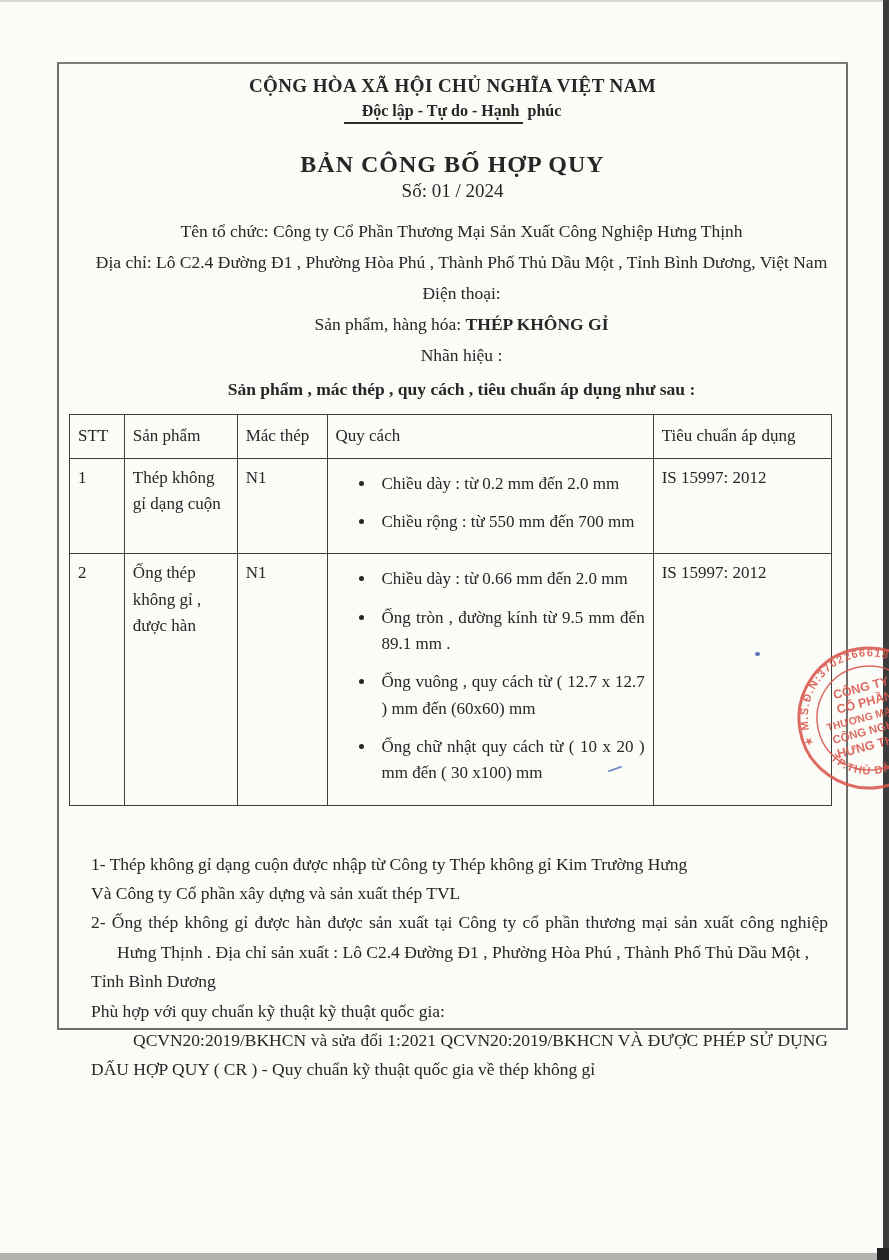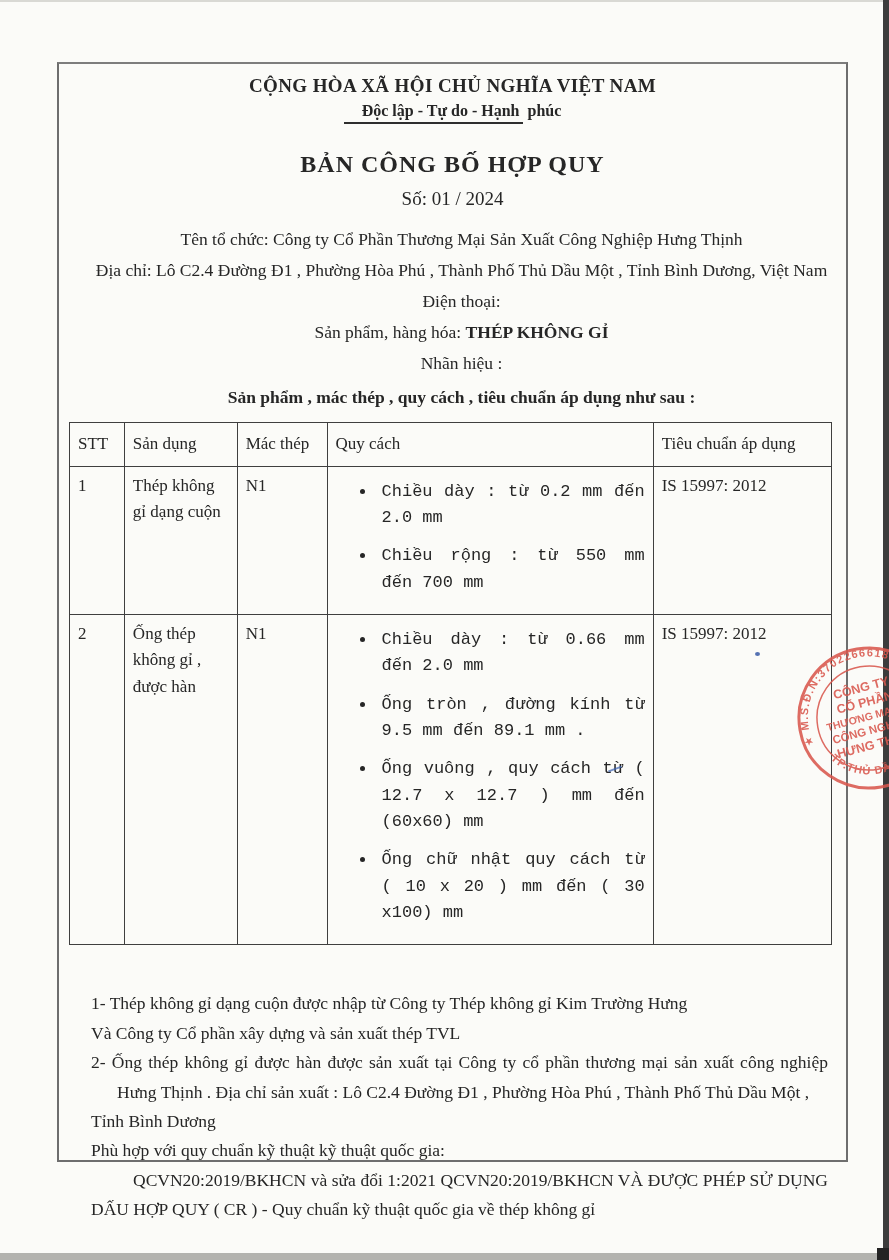--- a/index.html
+++ b/index.html
@@ -12,32 +12,32 @@
     color:#262626;
   }
   
   .edge-top    { position:absolute; top:0; left:0; width:100%; height:2px; background:#d9d9d4; }
   .edge-right  { position:absolute; top:0; right:0; width:6px; height:100%; background:#3c3c3c; }
   .edge-bottom { position:absolute; bottom:0; left:0; width:100%; height:7px; background:#b3b3af; }
   .edge-corner { position:absolute; bottom:0; right:0; width:12px; height:12px; background:#232323; }
 
   .frame {
     position:absolute; left:57px; top:62px;
-    width:791px; height:1100px;
+    width:791px; height:968px;
     border:2px solid #6e6e6e;
     border-top-color:#7d7d7d;
     padding:0 8px;
   }
 
   .doc-head { text-align:center; }
   .nat-header { margin-top:11px; font-size:19px; font-weight:bold; letter-spacing:.4px; }
   .motto { margin-top:5px; font-size:16px; font-weight:bold; }
   .motto .underlined { display:inline-block; border-bottom:2px solid #2e2e2e; padding:0 4px 2px 18px; }
   .doc-title { margin-top:27px; font-size:24px; font-weight:bold; letter-spacing:1px; }
-  .doc-number { margin-top:10px; font-size:19px; }
+  .doc-number { margin-top:2px; font-size:19px; }
 
   .info { margin-top:14px; padding:0 6px 0 24px; font-size:17.5px; line-height:1.72;text-align:center; }
   .info p { margin:1px 0; }
   .info .intro { margin-top:4px;font-weight:bold; }
   .bold { font-weight:bold; }
 
   table.spec {
     width:calc(100% - 8px);
     margin:9px 2px 0 2px;
     border-collapse:collapse;
@@ -53,21 +53,21 @@
   }
   table.spec th { height:44px; vertical-align:middle; }
   col.c-stt { width:7.2%; } col.c-sp { width:14.8%; } col.c-mt { width:11.8%; }
   col.c-qc { width:42.8%; } col.c-tc { width:23.4%; }
   .cell-center { text-align:center;margin-top:39px; }
   td.stt, td.mac { text-align:center; padding-top:10px; }
   td.sp { text-align:justify; padding-top:10px; padding-left:12px; padding-right:10px; }
   td.tc { padding-top:10px; }
   td.qc { padding-top:6px; }
   td.qc ul { list-style:disc; padding-left:40px; margin:6px 0; }
-  td.qc li { margin:6px 0 12px 0; padding-left:6px; text-align:justify;font-family:Liberation Mono, monospace; }
+  td.qc li { margin:6px 0 12px 0; padding-left:6px; text-align:justify; }
   tr.row1 td { height:94px; }
   tr.row2 td { height:238px; }
 
   .notes { margin-top:44px; padding:0 10px 0 24px; font-size:17.5px; line-height:1.68; }
   .notes p { margin:0; }
   .note-hang { padding-left:26px; text-indent:-26px; text-align:justify; }
   .qcvn { margin-left:-22px; text-indent:42px; text-align:justify; }
 
   
   .stamp { position:absolute; left:793px; top:641px; width:160px; height:160px; opacity:.88; }
@@ -107,21 +107,21 @@
     <colgroup>
       <col class="c-stt">
         <col class="c-sp">
         <col class="c-mt">
         <col class="c-qc">
         <col class="c-tc">
     </colgroup>
     <thead>
       <tr>
         <th class="cell-center">STT</th>
-        <th>Sản dụng</th>
+        <th>Sản phẩm</th>
         <th>Mác thép</th>
         <th>Quy cách</th>
         <th>Tiêu chuẩn áp dụng</th>
       </tr>
     </thead>
     <tbody>
       <tr class="row1">
         <td class="stt">1</td>
         <td class="sp">Thép không gỉ dạng cuộn</td>
         <td class="mac">N1</td>

